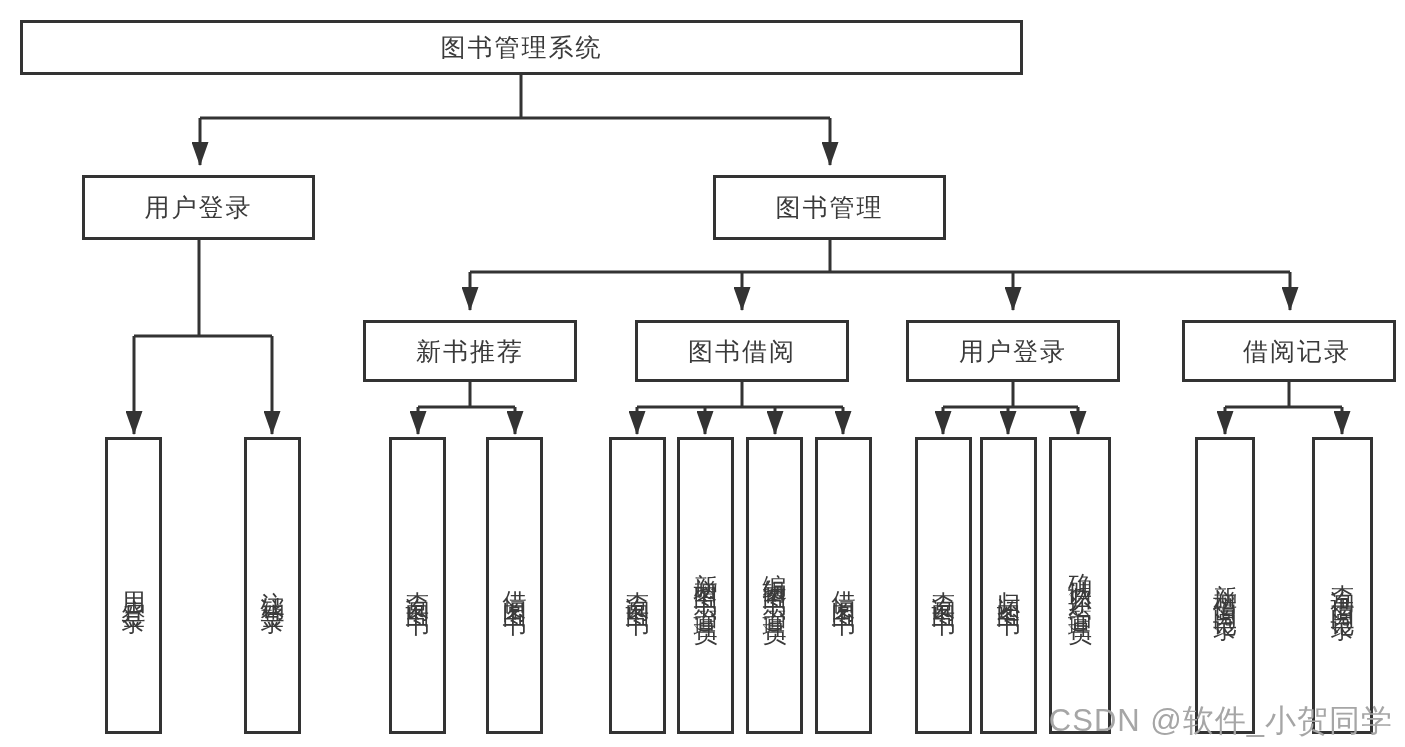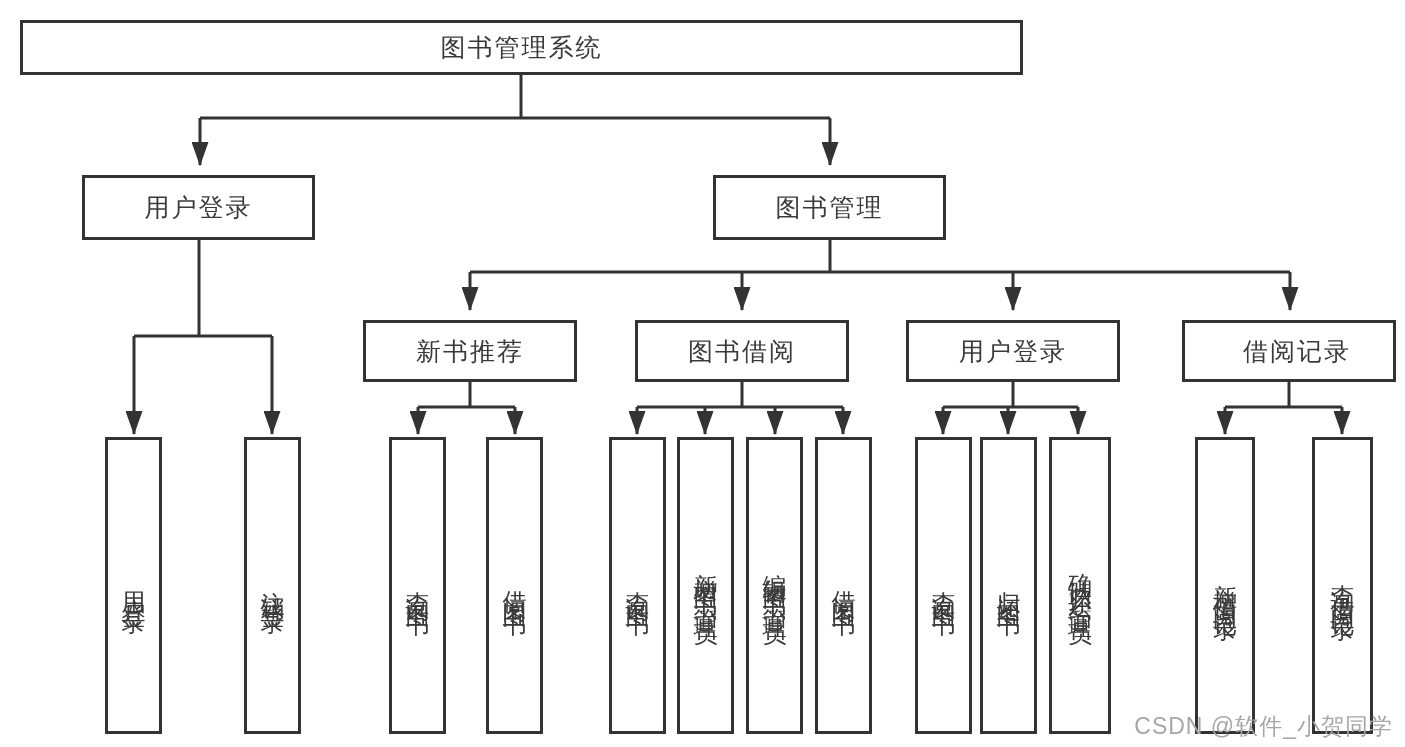--- a/index.html
+++ b/index.html
@@ -26,21 +26,21 @@
   .node.v{font-size:24px;}
   .node.v span{
     writing-mode:vertical-rl;
     text-orientation:mixed;
     letter-spacing:7px;
     line-height:1;
   }
   .watermark{
     position:absolute;z-index:3;
     right:12px;bottom:5px;
-    font-size:23px;
+    font-size:31px;
     color:#a6a6a6;
     letter-spacing:1px;
     white-space:nowrap;
     text-align:center;
   }
 </style>
 </head>
 <body>
 
 <div class="canvas">

